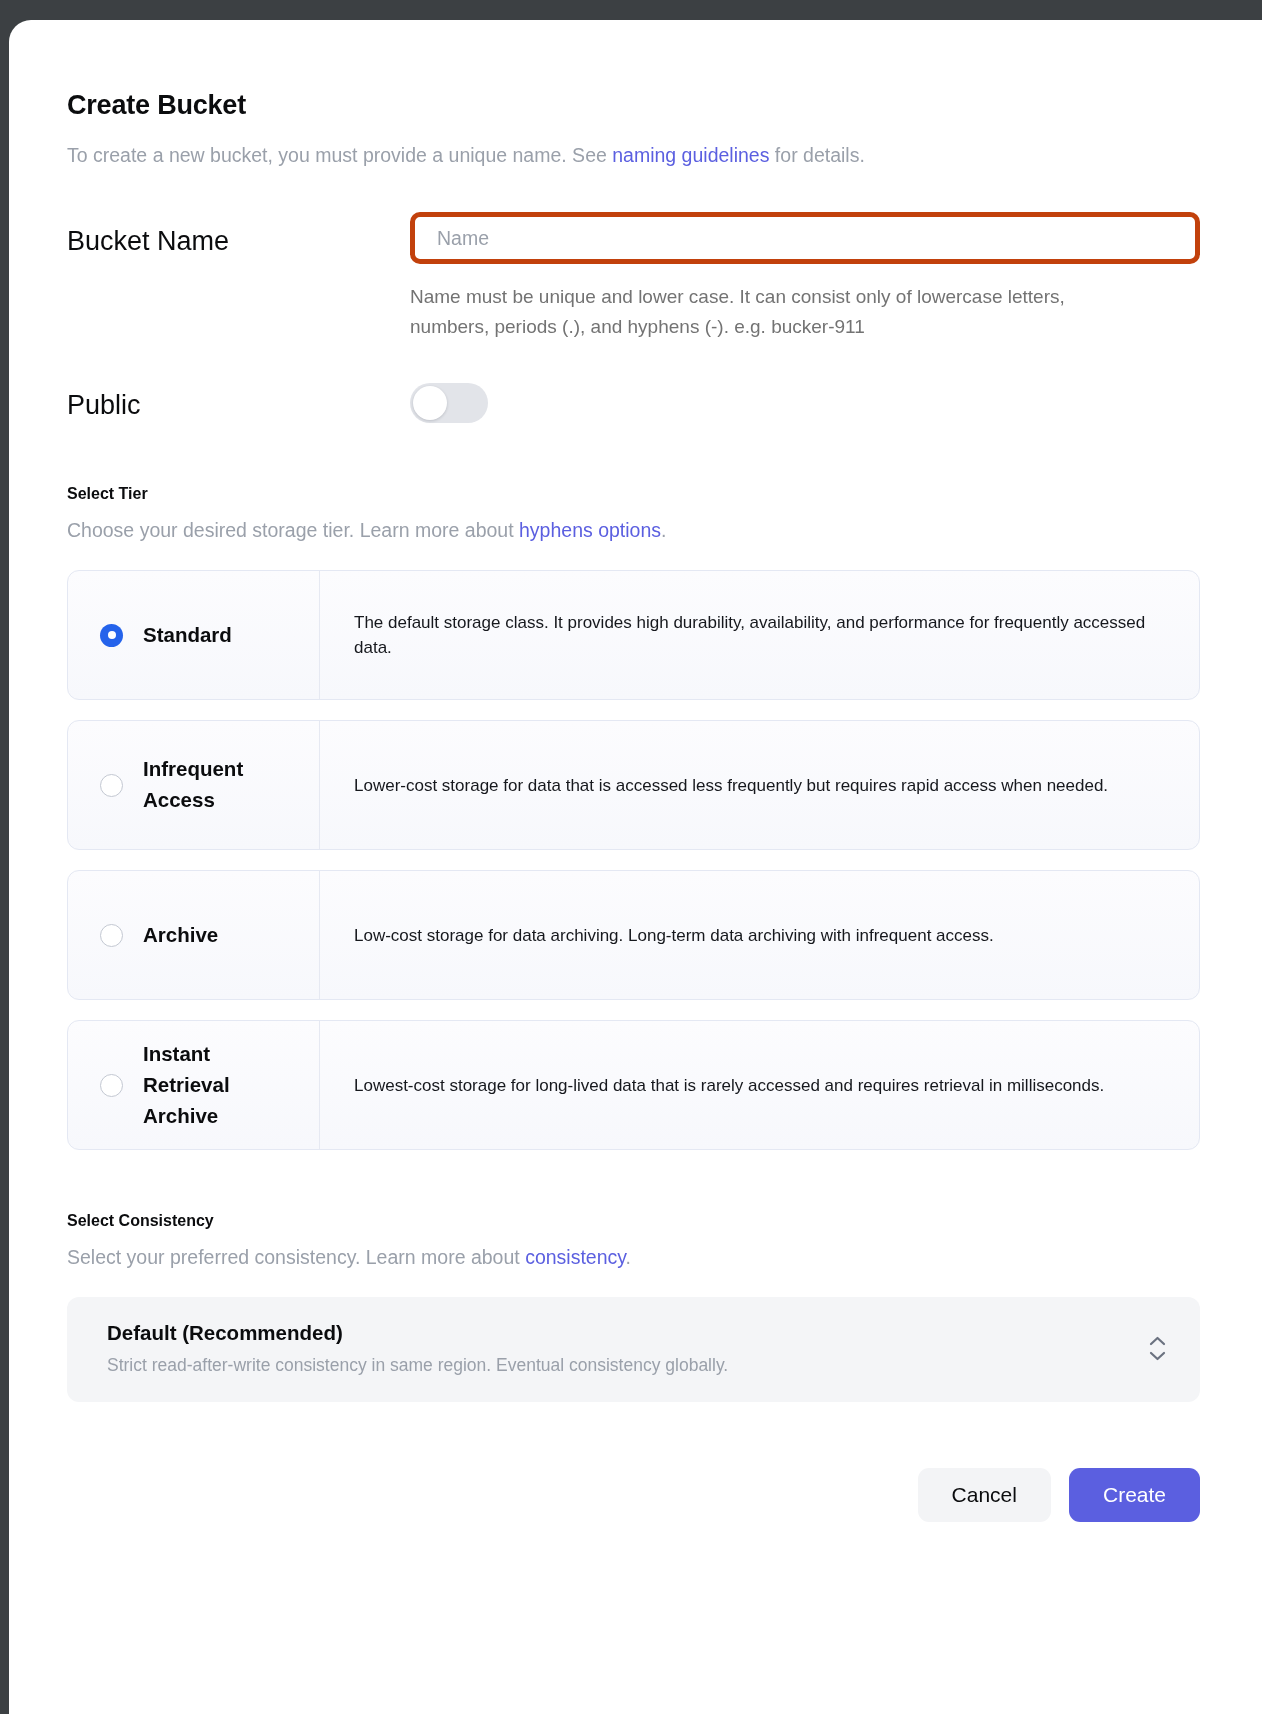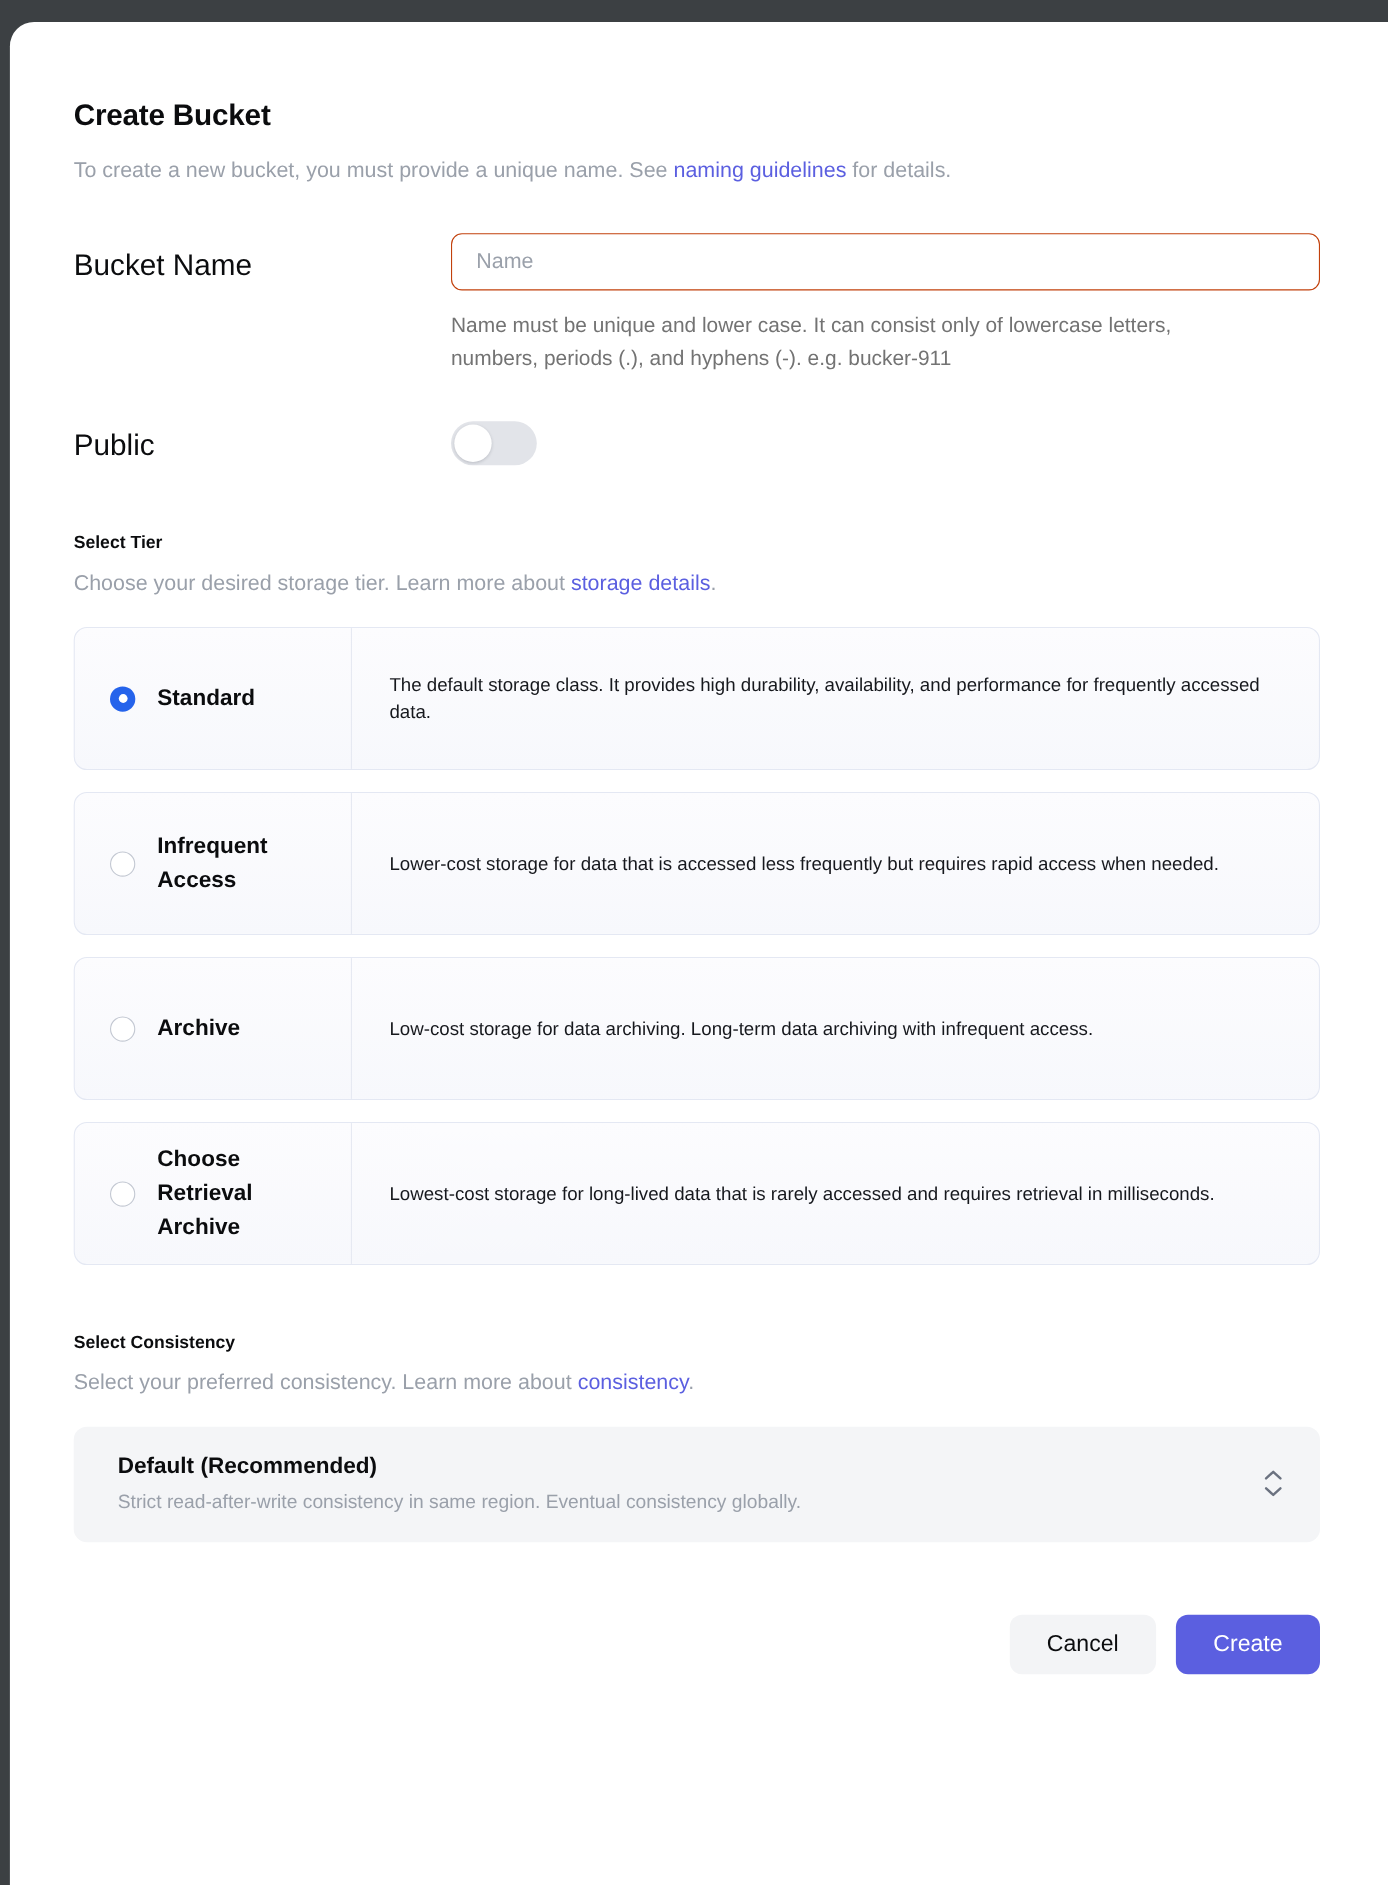--- a/index.html
+++ b/index.html
@@ -65,21 +65,21 @@
     font-weight: normal;
   }
   .form-field {
     flex: 1;
   }
   .text-input {
     display: block;
     width: 100%;
     box-sizing: border-box;
     height: 52px;
-    border: 1px solid #c2410c;
+    border: 5px solid #c2410c;
     border-radius: 10px;
     padding: 0 22px;
     font-size: 19.5px;
     color: #0b0c0e;
     font-family: "Liberation Sans", sans-serif;
     outline: none;
     background: #ffffff;
   }
   .text-input::placeholder { color: #9aa0aa; }
   .field-help {
@@ -278,21 +278,21 @@
         <div class="form-label" style="padding-top:4px">Public</div>
         <div class="form-field">
           <div class="toggle">
             <div class="knob"></div>
           </div>
         </div>
       </div>
 
       <div class="section">
         <div class="section-title">Select Tier</div>
-        <div class="section-desc"><span>Choose your desired storage tier. Learn more about </span><a class="link">storage details</a><span>.</span></div>
+        <div class="section-desc"><span>Choose your desired storage tier. Learn more about </span><a class="link">hyphens options</a><span>.</span></div>
 
         <div class="tier-list">
 
           <div class="tier-card">
             <div class="tier-left">
               <span class="radio checked"></span>
               <span class="tier-name">Standard</span>
             </div>
             <div class="tier-desc">The default storage class. It provides high durability, availability, and performance for frequently accessed data.</div>
           </div>
@@ -309,21 +309,21 @@
             <div class="tier-left">
               <span class="radio"></span>
               <span class="tier-name">Archive</span>
             </div>
             <div class="tier-desc">Low-cost storage for data archiving. Long-term data archiving with infrequent access.</div>
           </div>
 
           <div class="tier-card">
             <div class="tier-left">
               <span class="radio"></span>
-              <span class="tier-name" style="max-width:120px">Choose Retrieval Archive</span>
+              <span class="tier-name" style="max-width:120px">Instant Retrieval Archive</span>
             </div>
             <div class="tier-desc">Lowest-cost storage for long-lived data that is rarely accessed and requires retrieval in milliseconds.</div>
           </div>
 
         </div>
       </div>
 
       <div class="section">
         <div class="section-title">Select Consistency</div>
         <div class="section-desc"><span>Select your preferred consistency. Learn more about </span><a class="link">consistency</a><span>.</span></div>

